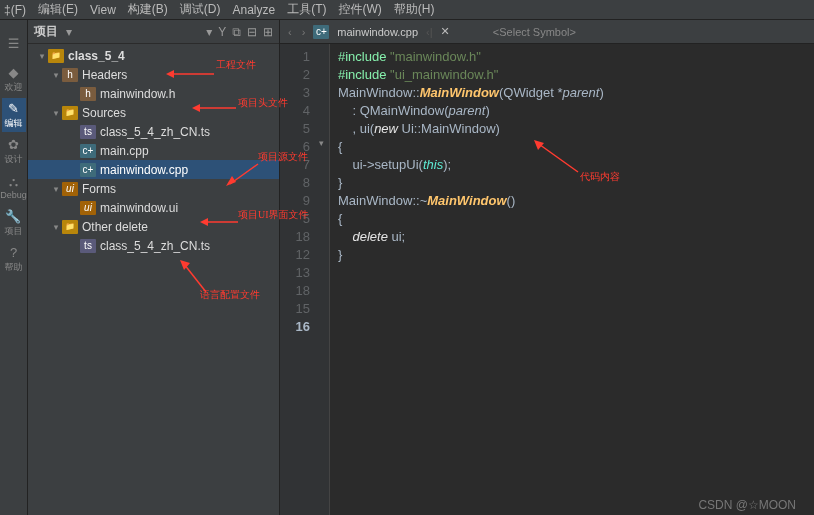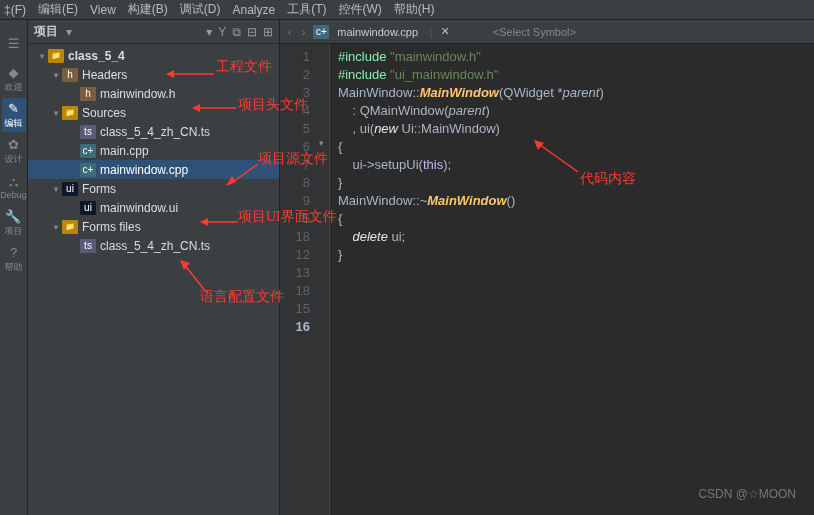--- a/index.html
+++ b/index.html
@@ -19,21 +19,21 @@
 .side-head .tools span { cursor: pointer; }
 .tree { flex: 1; padding-top: 2px; overflow: hidden; }
 .row { display: flex; align-items: center; height: 19px; padding-left: 4px; white-space: nowrap; }
 .row.sel { background: #2d5177; color: #fff; }
 .ind { display: inline-block; }
 .arrow { width: 12px; display: inline-flex; justify-content: center; color: #888; font-size: 9px; }
 .fico { width: 16px; height: 14px; display: inline-flex; align-items: center; justify-content: center; margin-right: 4px; font-size: 10px; }
 .folder-y { background: #b8860b; color: #000; border-radius: 1px; font-size: 8px; }
 .file-h { background: #7a5c3e; color: #fff; border-radius: 1px; }
 .file-cpp { background: #3e6b7a; color: #fff; border-radius: 1px; }
-.file-ui { background: #0f172a; color: #fff; border-radius: 1px; }
+.file-ui { background: #a16207; color: #fff; border-radius: 1px; font-style: italic; }
 .file-ts { background: #5a5a7a; color: #fff; border-radius: 1px; }
 .file-pro { background: #8a6d3b; color: #fff; border-radius: 1px; }
 .lbl { color: #ddd; }
 .row.sel .lbl { color: #fff; }
 .editor { flex: 1; display: flex; flex-direction: column; background: #2b2b2b; }
 .ed-top { height: 24px; background: #3c3f41; border-bottom: 1px solid #222; display: flex; align-items: center; padding: 0 6px; gap: 6px; font-size: 11px; }
 .nav-arrow { color: #777; padding: 0 2px; }
 .tab { display: flex; align-items: center; gap: 4px; color: #ccc; }
 .sep { color: #555; margin: 0 2px; }
 .symsel { color: #888; margin-left: 37px; }
@@ -41,25 +41,25 @@
 .gutter { width: 38px; background: #313335; text-align: right; padding: 4px 8px 0 0; color: #606366; line-height: 18px; }
 .gutter .cur { color: #a9b7c6; font-weight: bold; }
 .fold { width: 12px; background: #313335; border-right: 1px solid #444; position: relative; }
 .fold .mk { position: absolute; left: 1px; font-size: 9px; color: #888; }
 .src { flex: 1; padding: 4px 0 0 8px; line-height: 18px; white-space: pre; color: #a9b7c6; }
 .kw { color: #e5e5e5; font-style: italic; }
 .pp { color: #86efac; }
 .str { color: #6a8759; }
 .fn { color: #ffc66d; font-style: italic; font-weight: bold; }
 .cls { color: #a9b7c6; }
-.this { color: #c4b5fd; }
+.this { color: #5eead4; font-style: italic; }
 .param { font-style: italic; }
-.anno { position: absolute; color: #ff3b30; font-size: 14px; pointer-events: none; font-family: "Microsoft YaHei"; }
+.anno { position: absolute; color: #ff3b30; font-size: 10px; pointer-events: none; font-family: "Microsoft YaHei"; }
 .arrow-svg { position: absolute; pointer-events: none; }
-.watermark { position: absolute; right: 18px; bottom: 14px; color: #777; font-size: 12px; }
+.watermark { position: absolute; right: 18px; bottom: 3px; color: #777; font-size: 12px; }
 </style>
 </head>
 <body>
 
 <div class="menubar">
   <span>‡(F)</span>
   <span>编辑(E)</span>
   <span>View</span>
   <span>构建(B)</span>
   <span>调试(D)</span>
@@ -159,21 +159,21 @@
         </div>
       <div class="row">
           <span class="ind" style="width:48px"></span>
           <span class="fico file-ui">ui</span>
           <span class="lbl">mainwindow.ui</span>
         </div>
       <div class="row">
           <span class="ind" style="width:18px"></span>
           <span class="arrow">▾</span>
           <span class="fico folder-y">📁</span>
-          <span class="lbl">Forms files</span>
+          <span class="lbl">Other delete</span>
         </div>
       <div class="row">
           <span class="ind" style="width:48px"></span>
           <span class="fico file-ts">ts</span>
           <span class="lbl">class_5_4_zh_CN.ts</span>
         </div>
     </div>
   </div>
 
   <div class="editor">

